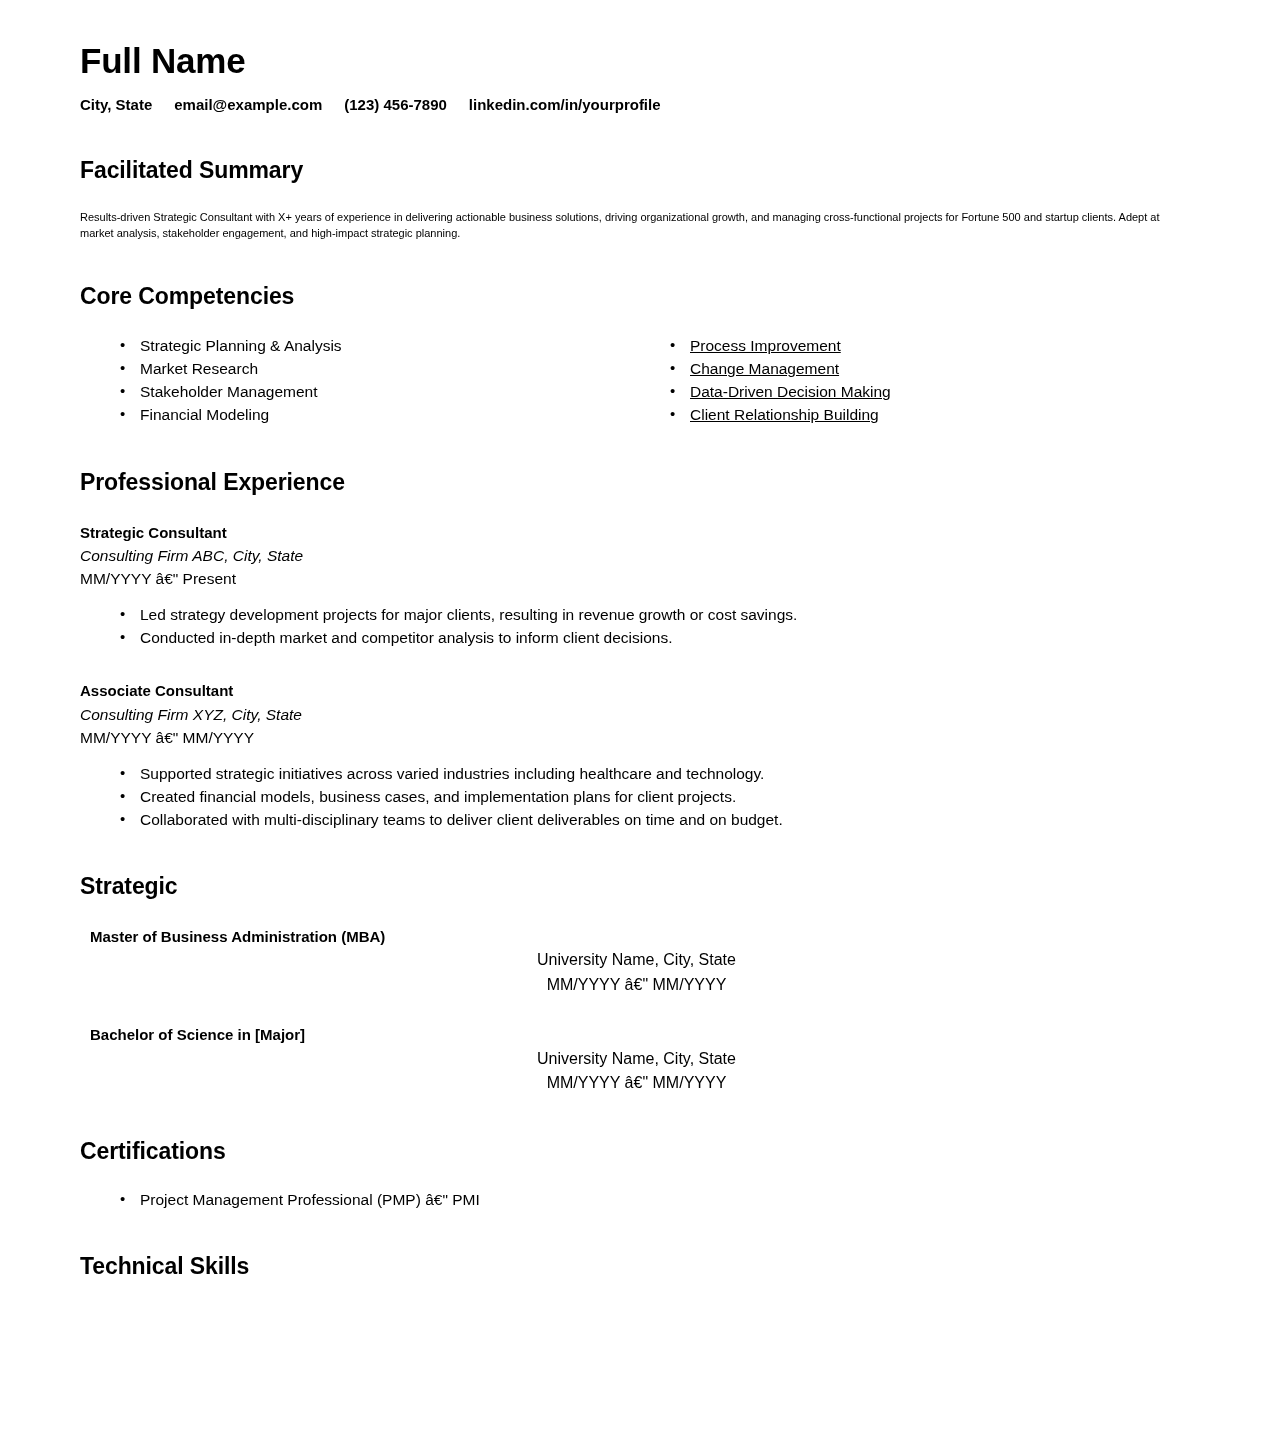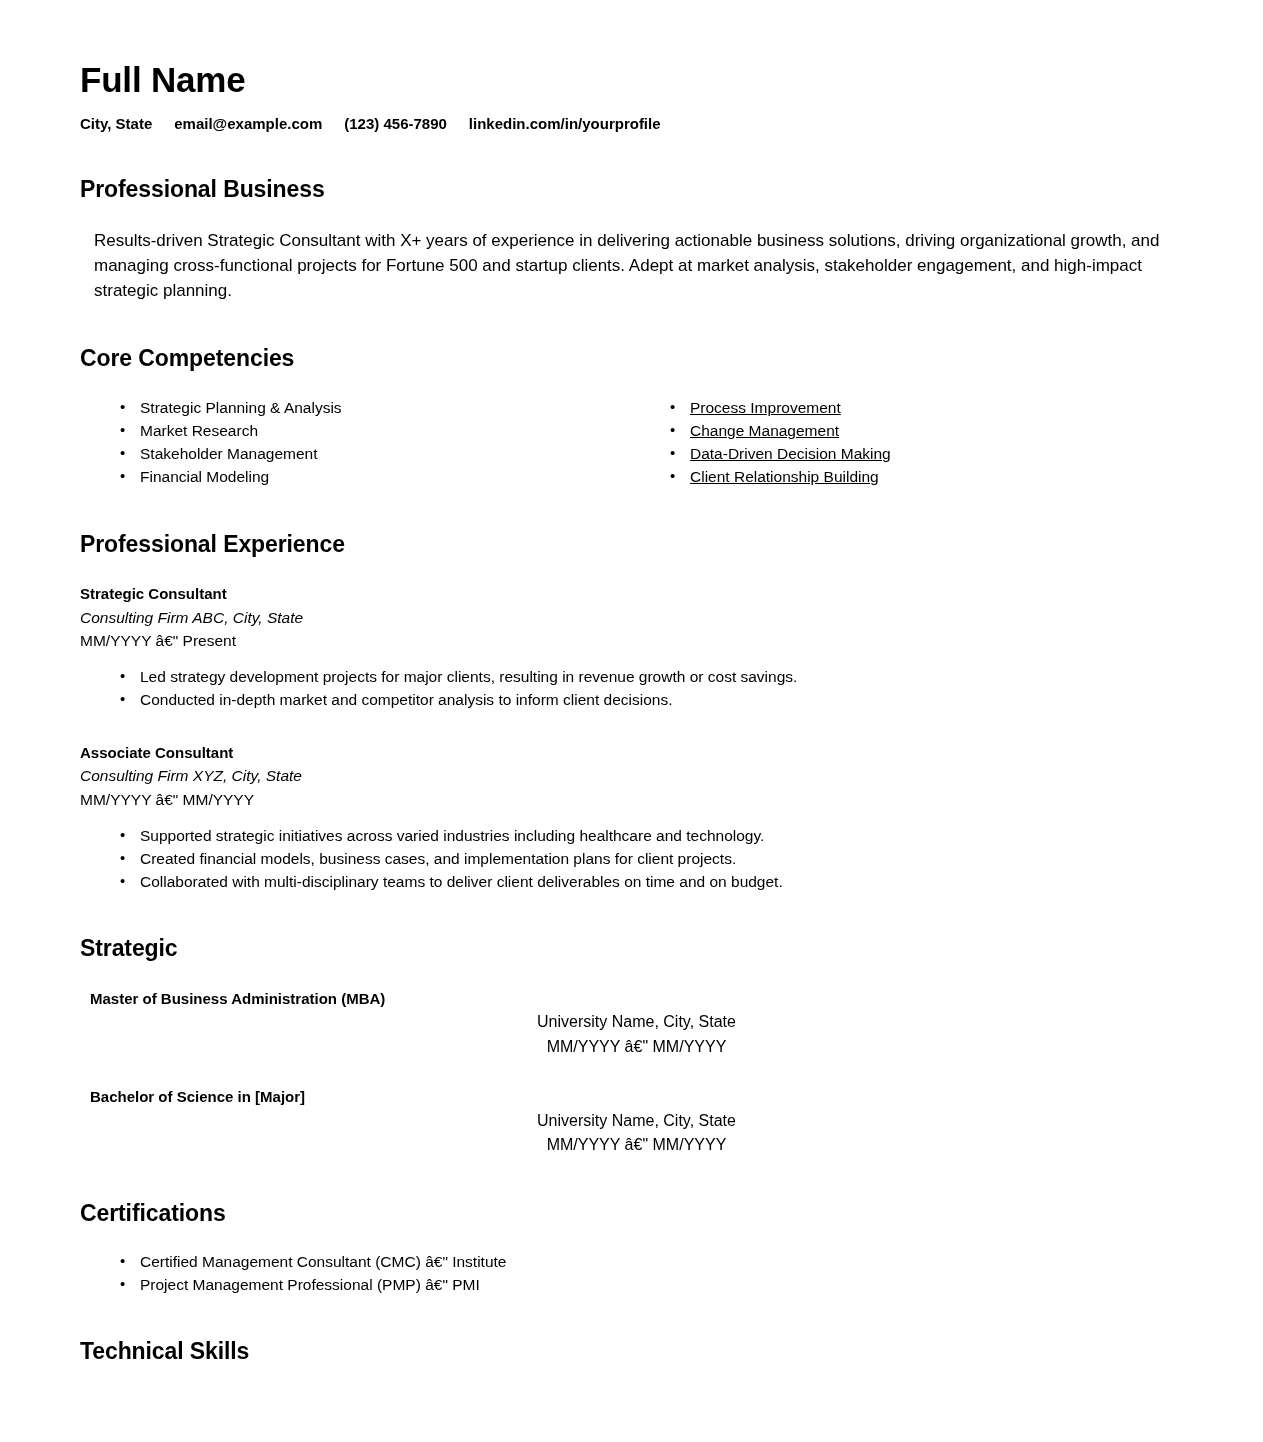--- a/index.html
+++ b/index.html
@@ -8,21 +8,21 @@
     background: #ffffff;
   }
   body {
     width: 1263px;
     min-height: 1442px;
     font-family: "Liberation Sans", sans-serif;
     color: #000000;
     -webkit-font-smoothing: antialiased;
   }
   .page {
-    padding: 60px 80px 0 80px;
+    padding: 41px 80px 0 80px;
     box-sizing: border-box;
   }
 
   
   .name {
     font-size: 35px;
     font-weight: bold;
     line-height: 1.12;
     margin: 0 0 16px 0;
     letter-spacing: -0.2px;
@@ -44,23 +44,23 @@
   h2.section-title {
     font-size: 23px;
     font-weight: bold;
     line-height: 1.2;
     margin: 0 0 24px 0;
     letter-spacing: -0.1px;
   }
 
   
   .summary-text {
-    font-size: 17px;
+    font-size: 11px;
     line-height: 1.48;
-    margin: 14px;
+    margin: 0;
     max-width: 1080px;
   }
 
   
   ul.bullets {
     margin: 0;
     padding: 0 0 0 40px;
     list-style: none;
   }
   ul.bullets li {
@@ -134,21 +134,21 @@
 <div class="page">
 
   <header>
     <h1 class="name">Full Name</h1>
     <div class="contact">
       <span class="item">City, State</span><span class="sep"></span><span class="item">email@example.com</span><span class="sep"></span><span class="item">(123) 456-7890</span><span class="sep"></span><span class="item">linkedin.com/in/yourprofile</span>
     </div>
   </header>
 
   <section class="section">
-    <h2 class="section-title">Professional Business</h2>
+    <h2 class="section-title">Facilitated Summary</h2>
     <p class="summary-text">Results-driven Strategic Consultant with X+ years of experience in delivering actionable business solutions, driving organizational growth, and managing cross-functional projects for Fortune 500 and startup clients. Adept at market analysis, stakeholder engagement, and high-impact strategic planning.</p>
   </section>
 
   <section class="section">
     <h2 class="section-title">Core Competencies</h2>
     <div class="two-col">
       <div class="col-left">
         <ul class="bullets">
           <li>Strategic Planning &amp; Analysis</li>
           <li>Market Research</li>
@@ -204,21 +204,20 @@
     <div class="edu">
       <p class="edu-degree">Bachelor of Science in [Major]</p>
       <p class="edu-school">University Name, City, State</p>
       <p class="edu-dates">MM/YYYY â€" MM/YYYY</p>
     </div>
   </section>
 
   <section class="section">
     <h2 class="section-title">Certifications</h2>
     <ul class="bullets">
-      <li>Certified Management Consultant (CMC) â€" Institute</li>
       <li>Project Management Professional (PMP) â€" PMI</li>
     </ul>
   </section>
 
   <section class="section section-skills">
     <h2 class="section-title">Technical Skills</h2>
   </section>
 
 </div>
 

